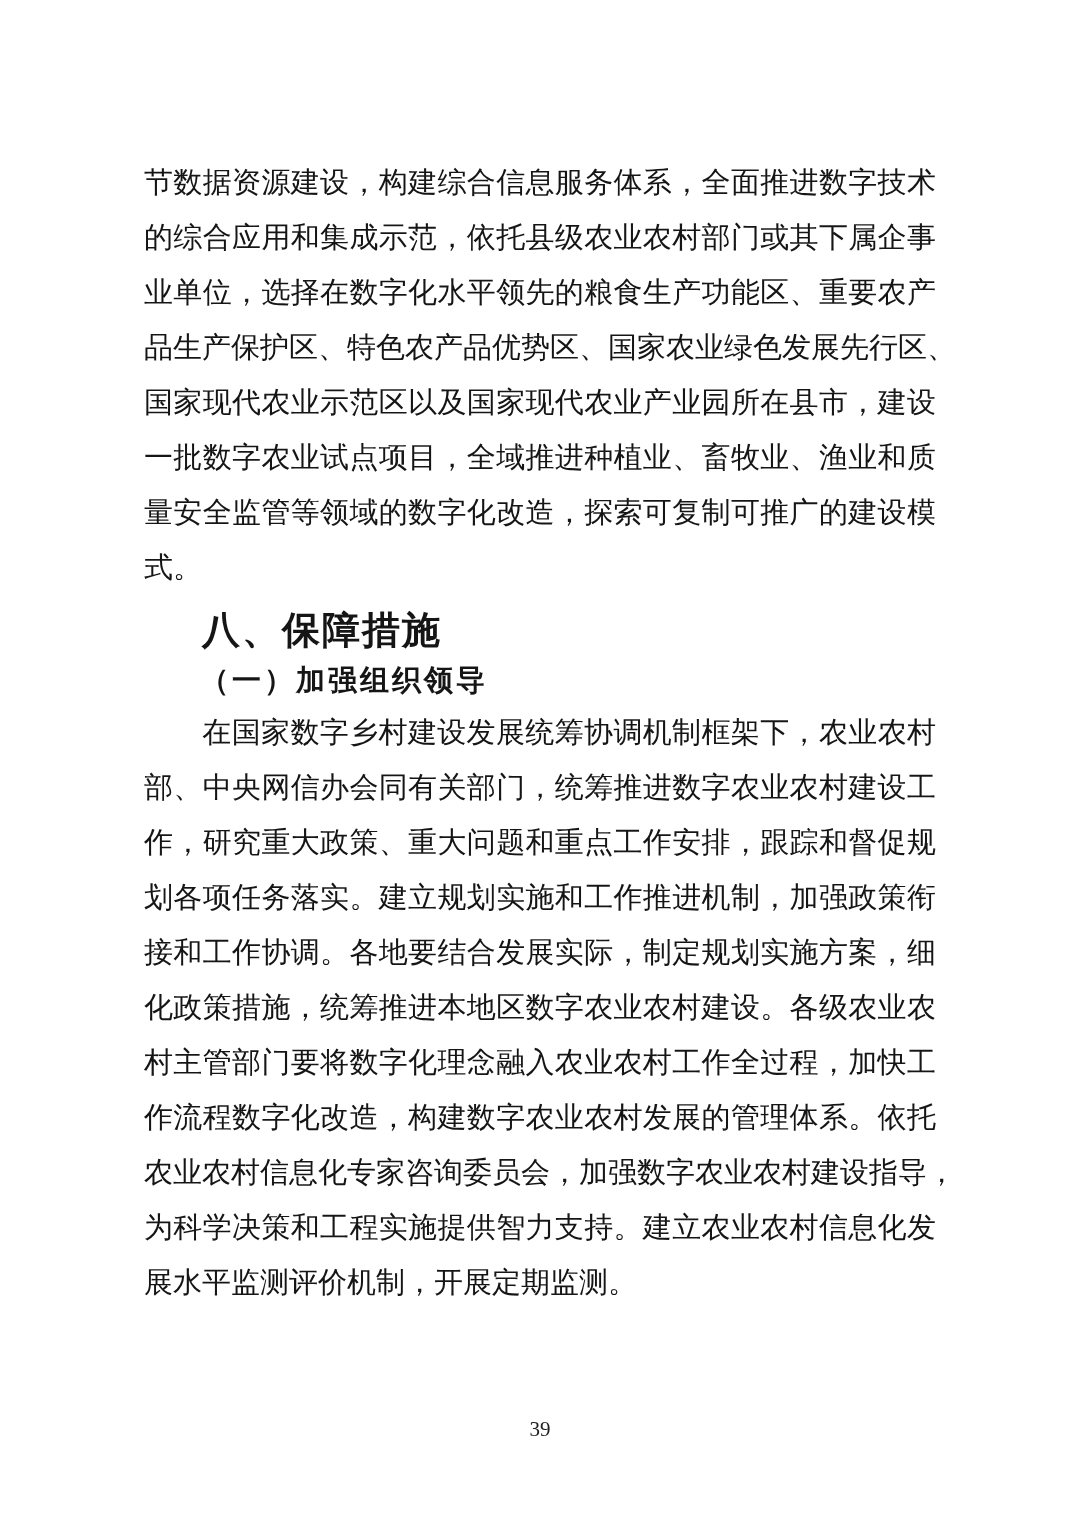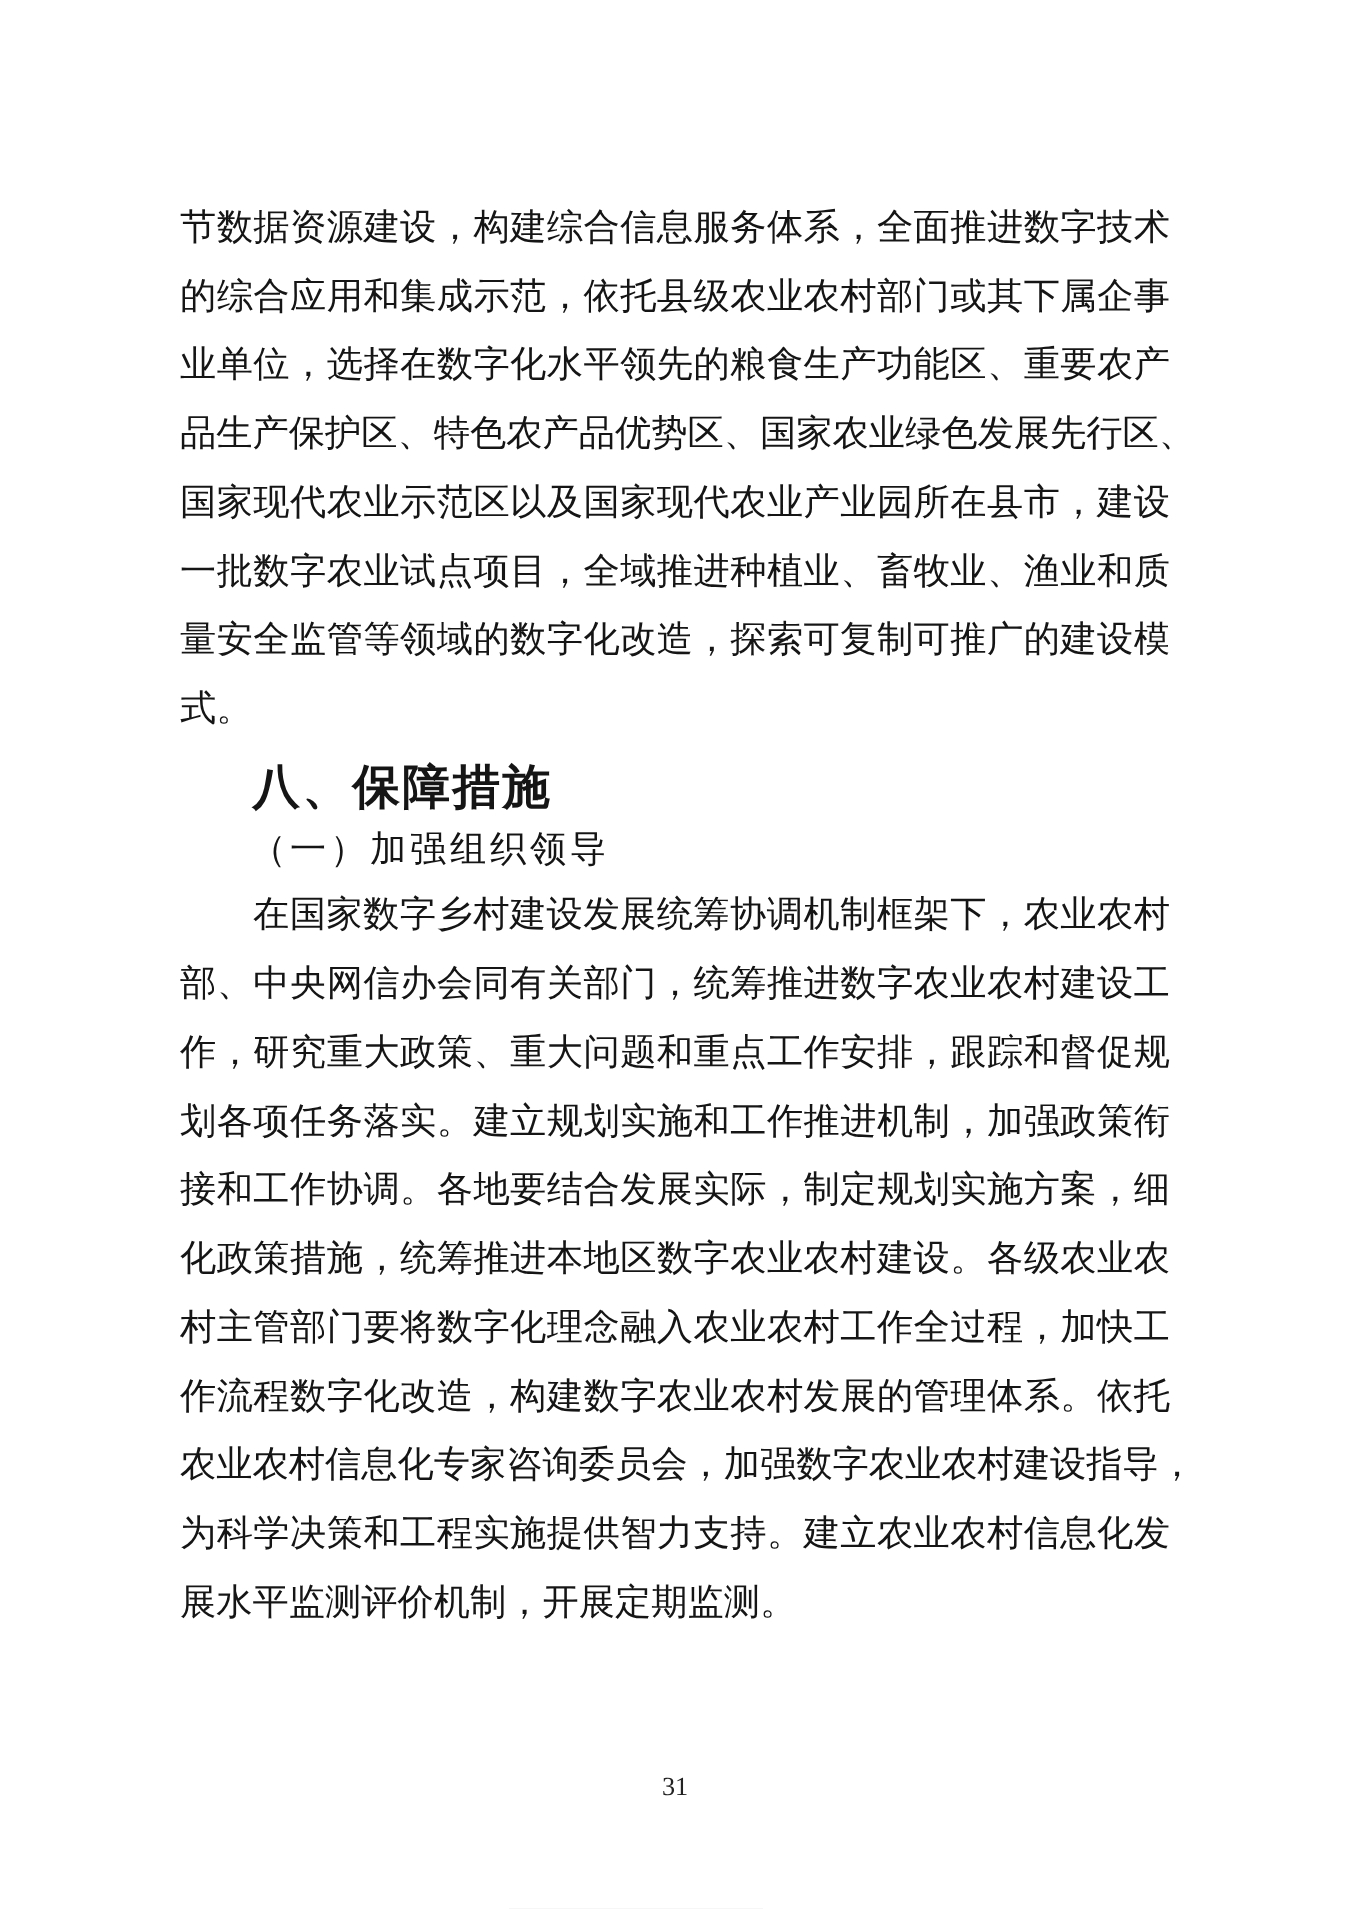--- a/index.html
+++ b/index.html
@@ -39,21 +39,21 @@
     font-size: 38px;
     font-weight: 700;
     text-indent: 58px;
     font-family: "Liberation Sans", "DejaVu Sans", sans-serif;
     letter-spacing: 2px;
   }
   .heading-2 {
     height: 50px;
     line-height: 50px;
     font-size: 29px;
-    font-weight: 400;
+    font-weight: 700;
     text-indent: 56px;
     font-family: "Liberation Serif", "DejaVu Serif", serif;
     letter-spacing: 3px;
   }
   .page-number {
     position: absolute;
     left: 0;
     top: 1415px;
     width: 100%;
     text-align: center;
@@ -588,14 +588,14 @@
           <span>定</span>
           <span>期</span>
           <span>监</span>
           <span>测</span>
           <span>。</span>
         </div>
     </div>
 
   </div>
 
-  <div class="page-number">31</div>
+  <div class="page-number">39</div>
 </div>
 
 </body></html>

